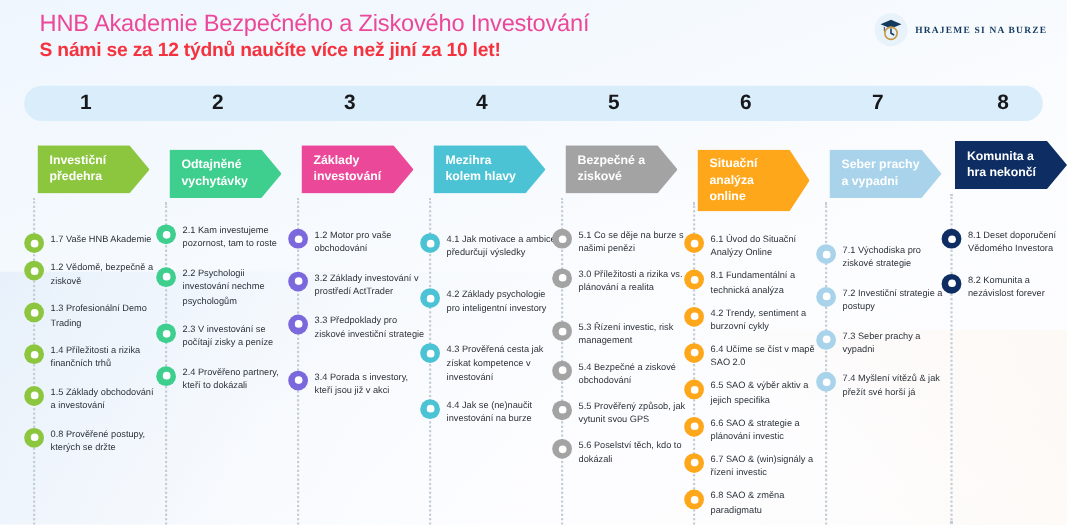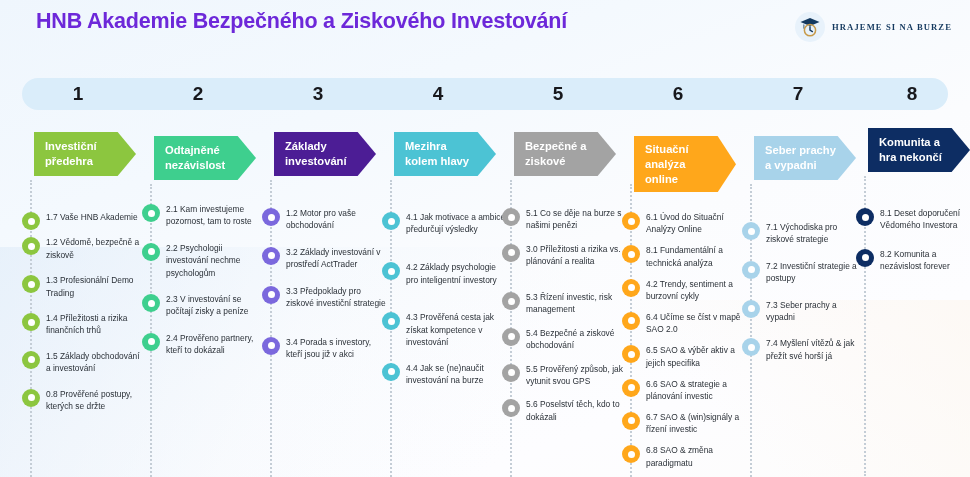--- a/index.html
+++ b/index.html
@@ -22,21 +22,21 @@
   .bg-wash2 {
     position: absolute; right: 0; top: 300px; width: 340px; height: 180px;
     background: linear-gradient(225deg, rgba(253,246,238,.6) 0%, rgba(255,255,255,0) 70%);
     pointer-events: none;
   }
 
   
   .header { position: absolute; left: 0; top: 0; width: 970px; height: 72px; }
   .title {
     position: absolute; left: 36px; top: 9px;
-    font-size: 21.5px; font-weight: bold; color: #6d28d9;
+    font-size: 21.5px; font-weight: normal; color: #ec4899;
     letter-spacing: -.2px; white-space: nowrap;
   }
   .subtitle {
     position: absolute; left: 36px; top: 35px;
     font-size: 17.5px; font-weight: bold; color: #f5333f;
     letter-spacing: -.2px; white-space: nowrap;
   }
   .logo { position: absolute; right: 18px; top: 12px; display: flex; align-items: center; gap: 7px; }
   .logo-badge {
     width: 30px; height: 30px; border-radius: 50%;
@@ -96,20 +96,21 @@
   }
 </style>
 </head>
 <body>
 
 <div class="bg-wash"></div>
 <div class="bg-wash2"></div>
 
 <div class="header">
   <div class="title">HNB Akademie Bezpečného a Ziskového Investování</div>
+  <div class="subtitle">S námi se za 12 týdnů naučíte více než jiní za 10 let!</div>
   <div class="logo">
     <div class="logo-badge">
       <svg width="24" height="24" viewBox="0 0 24 24">
         <path d="M12 3 L21.5 7 L12 11 L2.5 7 Z" fill="#14395f"></path>
         <path d="M5.5 9.2 L5.5 13 Q5.5 14 6.3 14 L6.3 9.7 Z" fill="#14395f"></path>
         <circle cx="12" cy="15.2" r="5.6" fill="none" stroke="#c79a4a" stroke-width="1.5"></circle>
         <path d="M12 11.6 L12 15.2 L14.4 16.6" fill="none" stroke="#14395f" stroke-width="1.4" stroke-linecap="round"></path>
       </svg>
     </div>
     <div class="logo-text">
@@ -153,41 +154,41 @@
         <div class="bullet" style="background: rgb(140, 198, 63);"></div>
         <div class="itext">1.5 Základy obchodování a investování</div>
       </div>
       <div class="item" style="top: 270.6px;">
         <div class="bullet" style="background: rgb(140, 198, 63);"></div>
         <div class="itext">0.8 Prověřené postupy, kterých se držte</div>
       </div>
     </div>
     <div class="col" style="left: 142px;">
       <div class="dotline" style="left: 8px; top: 66px; height: 300px;"></div>
-      <div class="arrow" style="top: 18px; background: rgb(62, 207, 142);">Odtajněné nezávislost</div>
+      <div class="arrow" style="top: 18px; background: rgb(62, 207, 142);">Odtajněné vychytávky</div>
       <div class="item" style="top: 86px;">
         <div class="bullet" style="background: rgb(62, 207, 142);"></div>
         <div class="itext">2.1 Kam investujeme pozornost, tam to roste</div>
       </div>
       <div class="item" style="top: 124.8px;">
         <div class="bullet" style="background: rgb(62, 207, 142);"></div>
         <div class="itext">2.2 Psychologii investování nechme psychologům</div>
       </div>
       <div class="item" style="top: 176px;">
         <div class="bullet" style="background: rgb(62, 207, 142);"></div>
         <div class="itext">2.3 V investování se počítají zisky a peníze</div>
       </div>
       <div class="item" style="top: 214.8px;">
         <div class="bullet" style="background: rgb(62, 207, 142);"></div>
         <div class="itext">2.4 Prověřeno partnery, kteří to dokázali</div>
       </div>
     </div>
     <div class="col" style="left: 262px;">
       <div class="dotline" style="left: 8px; top: 62px; height: 300px;"></div>
-      <div class="arrow" style="top: 14px; background: #4c1d95;">Základy investování</div>
+      <div class="arrow" style="top: 14px; background: #ec4899;">Základy investování</div>
       <div class="item" style="top: 90px;">
         <div class="bullet" style="background: rgb(123, 104, 221);"></div>
         <div class="itext">1.2 Motor pro vaše obchodování</div>
       </div>
       <div class="item" style="top: 128.8px;">
         <div class="bullet" style="background: rgb(123, 104, 221);"></div>
         <div class="itext">3.2 Základy investování v prostředí ActTrader</div>
       </div>
       <div class="item" style="top: 167.6px;">
         <div class="bullet" style="background: rgb(123, 104, 221);"></div>

